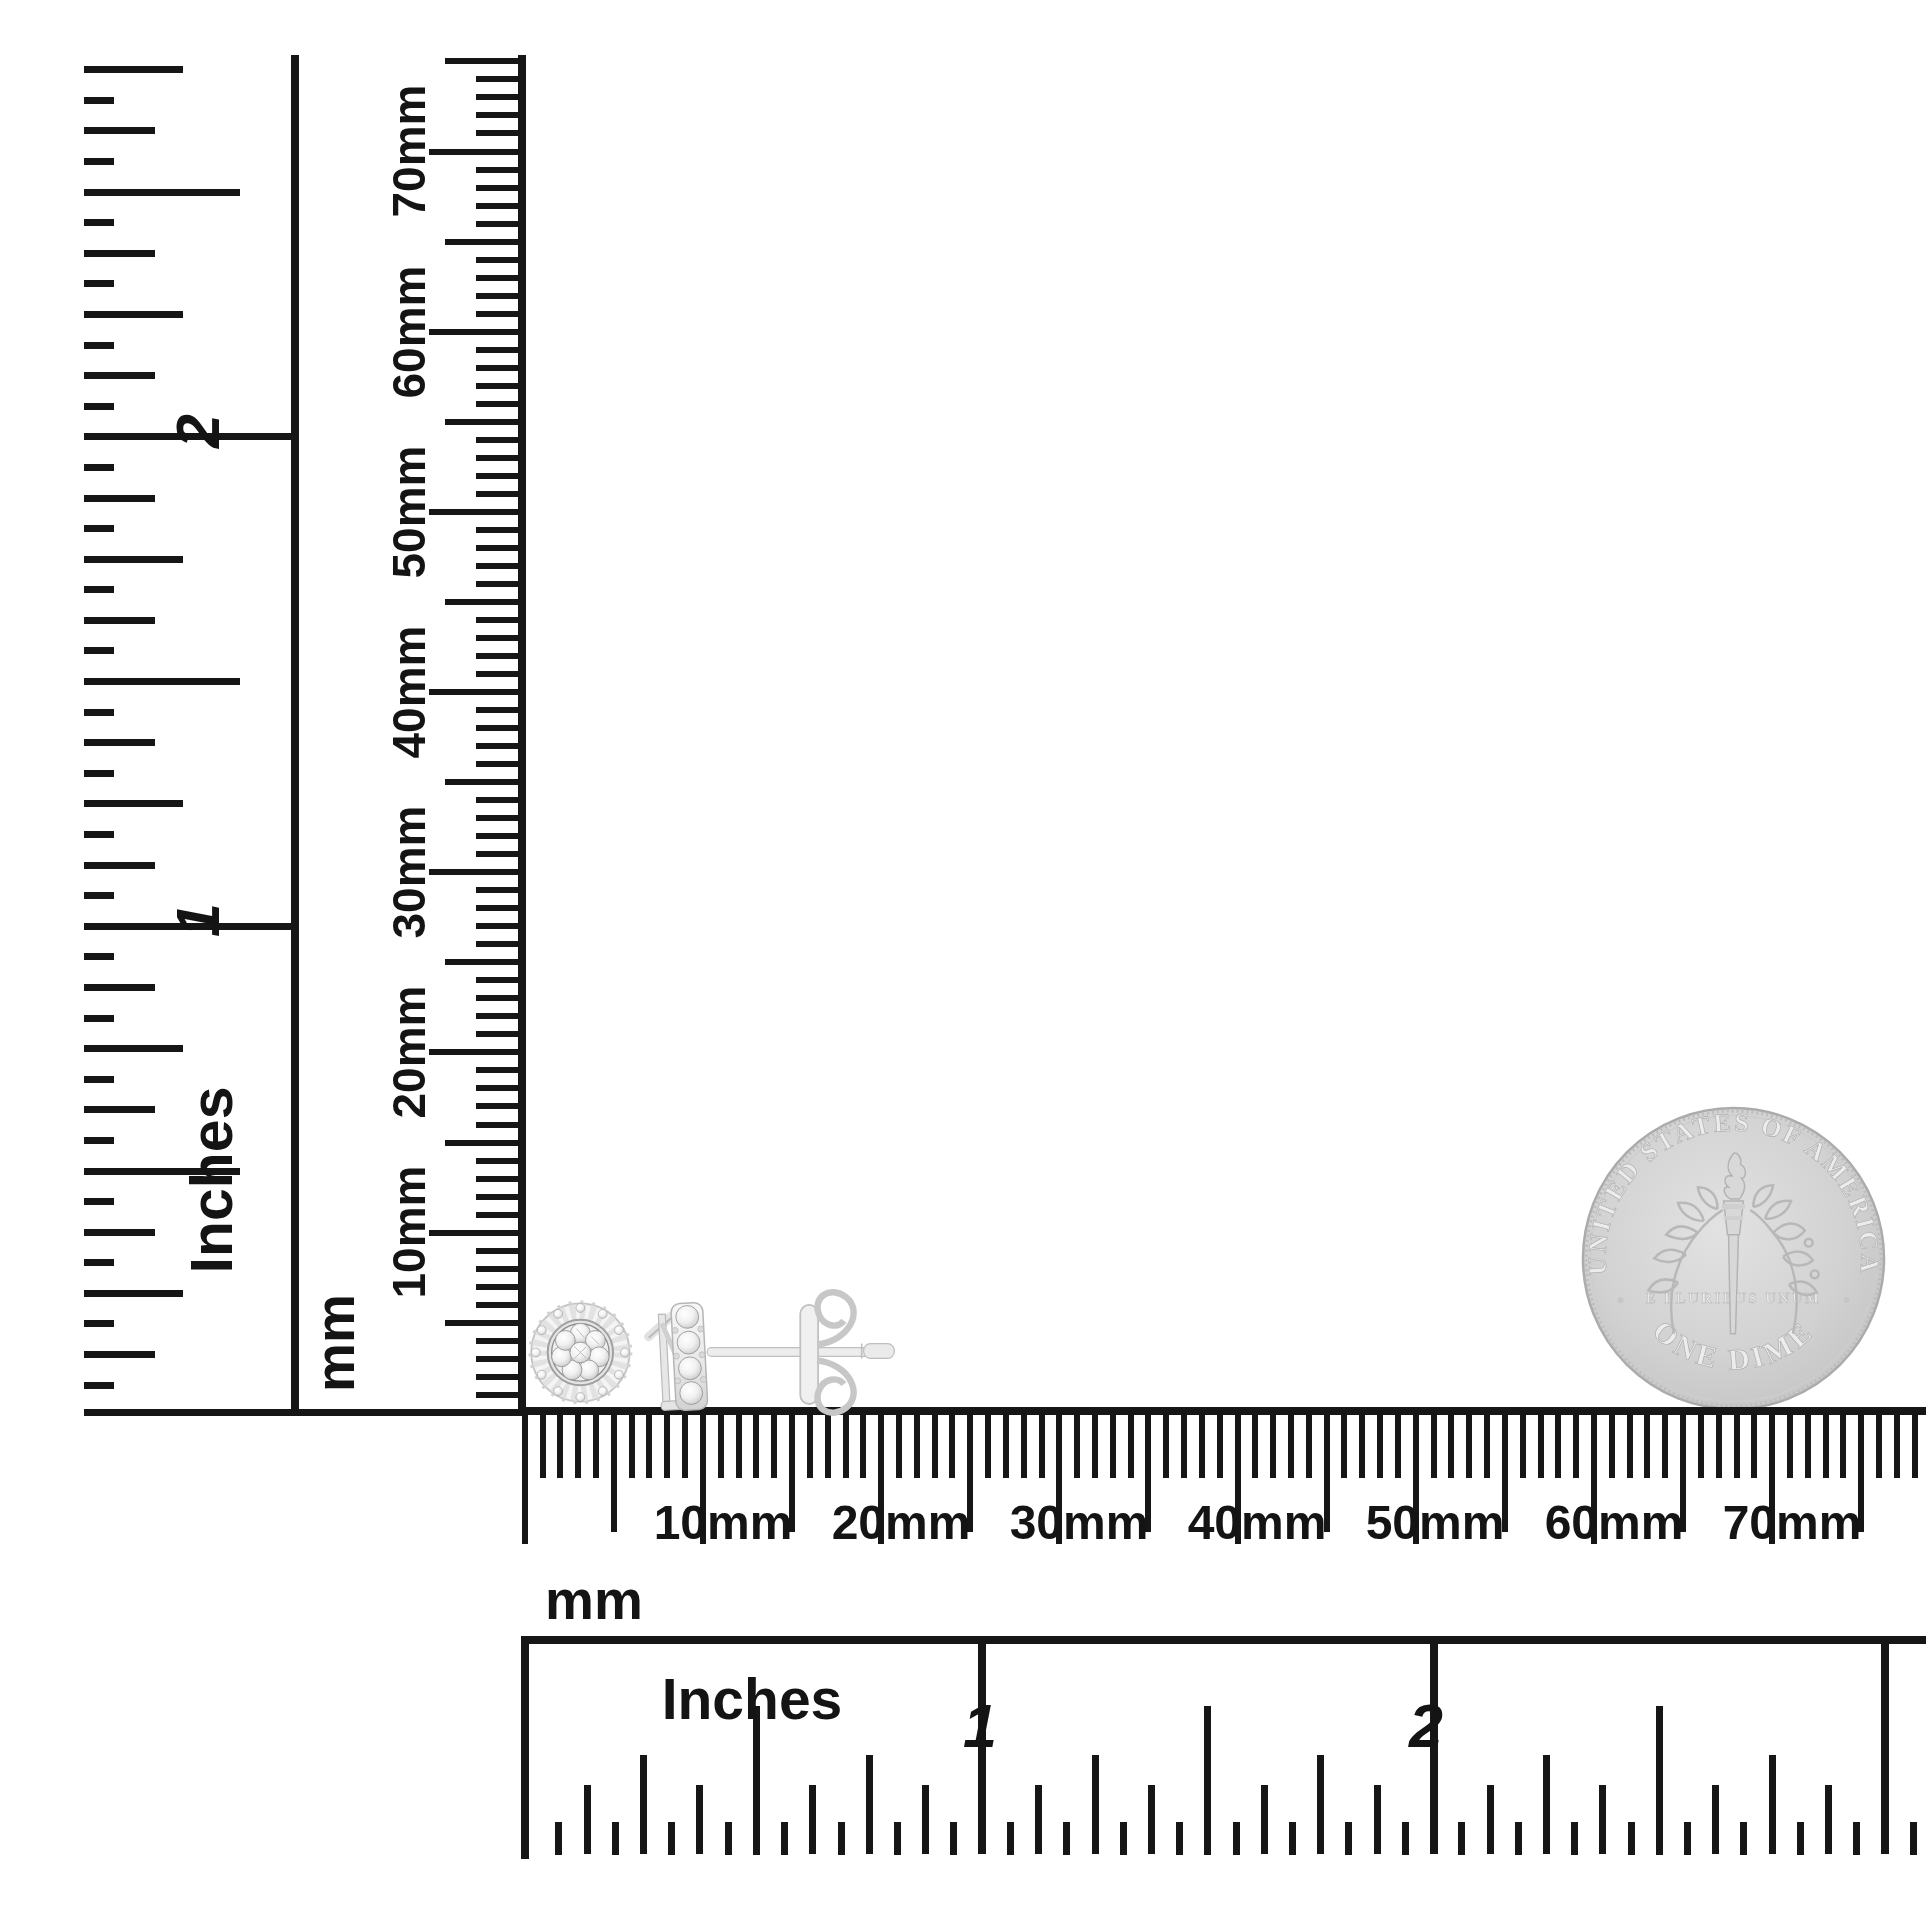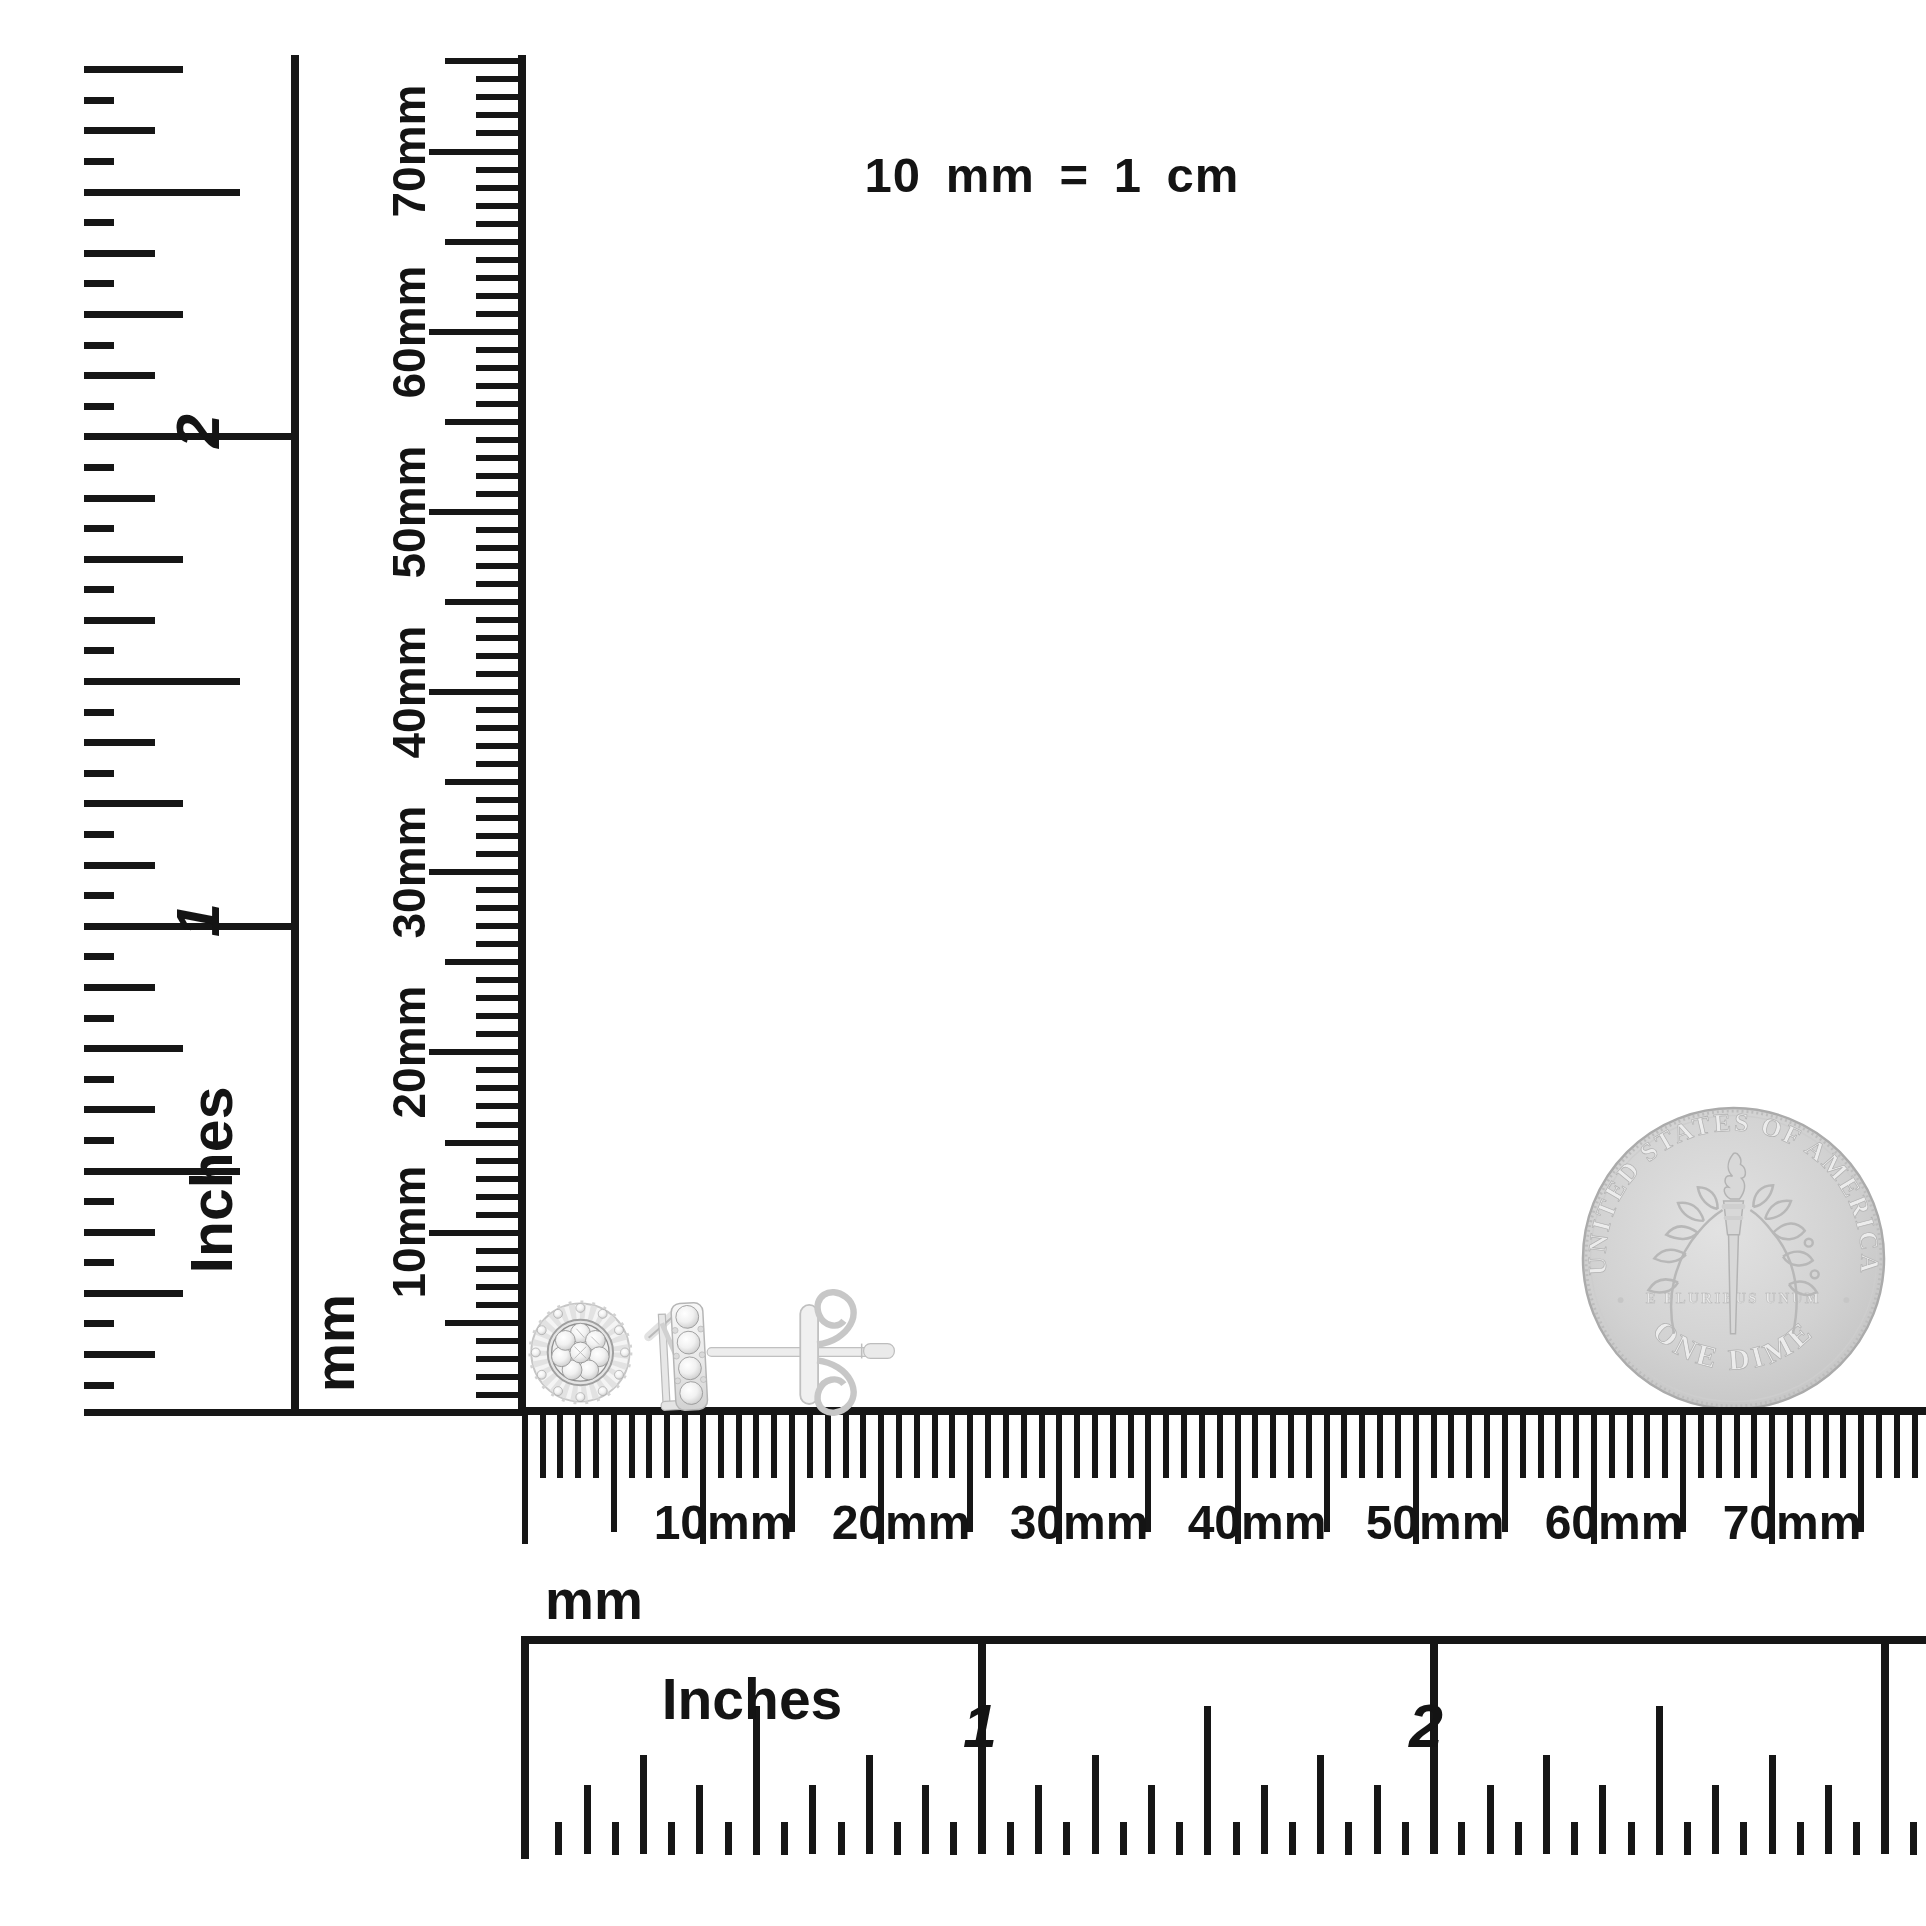--- a/index.html
+++ b/index.html
@@ -11,21 +11,20 @@
   .note{
     position:absolute;transform:translate(-50%,-50%);font-weight:bold;
     font-size:49px;letter-spacing:1px;word-spacing:10px;color:#141414;white-space:nowrap;
   }
 </style>
 </head>
 <body>
 
 <div class="stage">
 
-  <div class="note" style="left:1052px;top:175px">10 mm = 1 cm</div>
 
   <svg class="abs" style="left:1579px;top:1104px" width="309" height="309" viewBox="0 0 312 312">
     <defs>
       <radialGradient id="coinG" cx="45%" cy="40%" r="70%">
         <stop offset="0%" stop-color="#e2e2e2"></stop>
         <stop offset="60%" stop-color="#d2d2d2"></stop>
         <stop offset="100%" stop-color="#c2c2c2"></stop>
       </radialGradient>
     </defs>
     <circle cx="156" cy="156" r="152" fill="url(#coinG)" stroke="#ababab" stroke-width="2.5"></circle>

